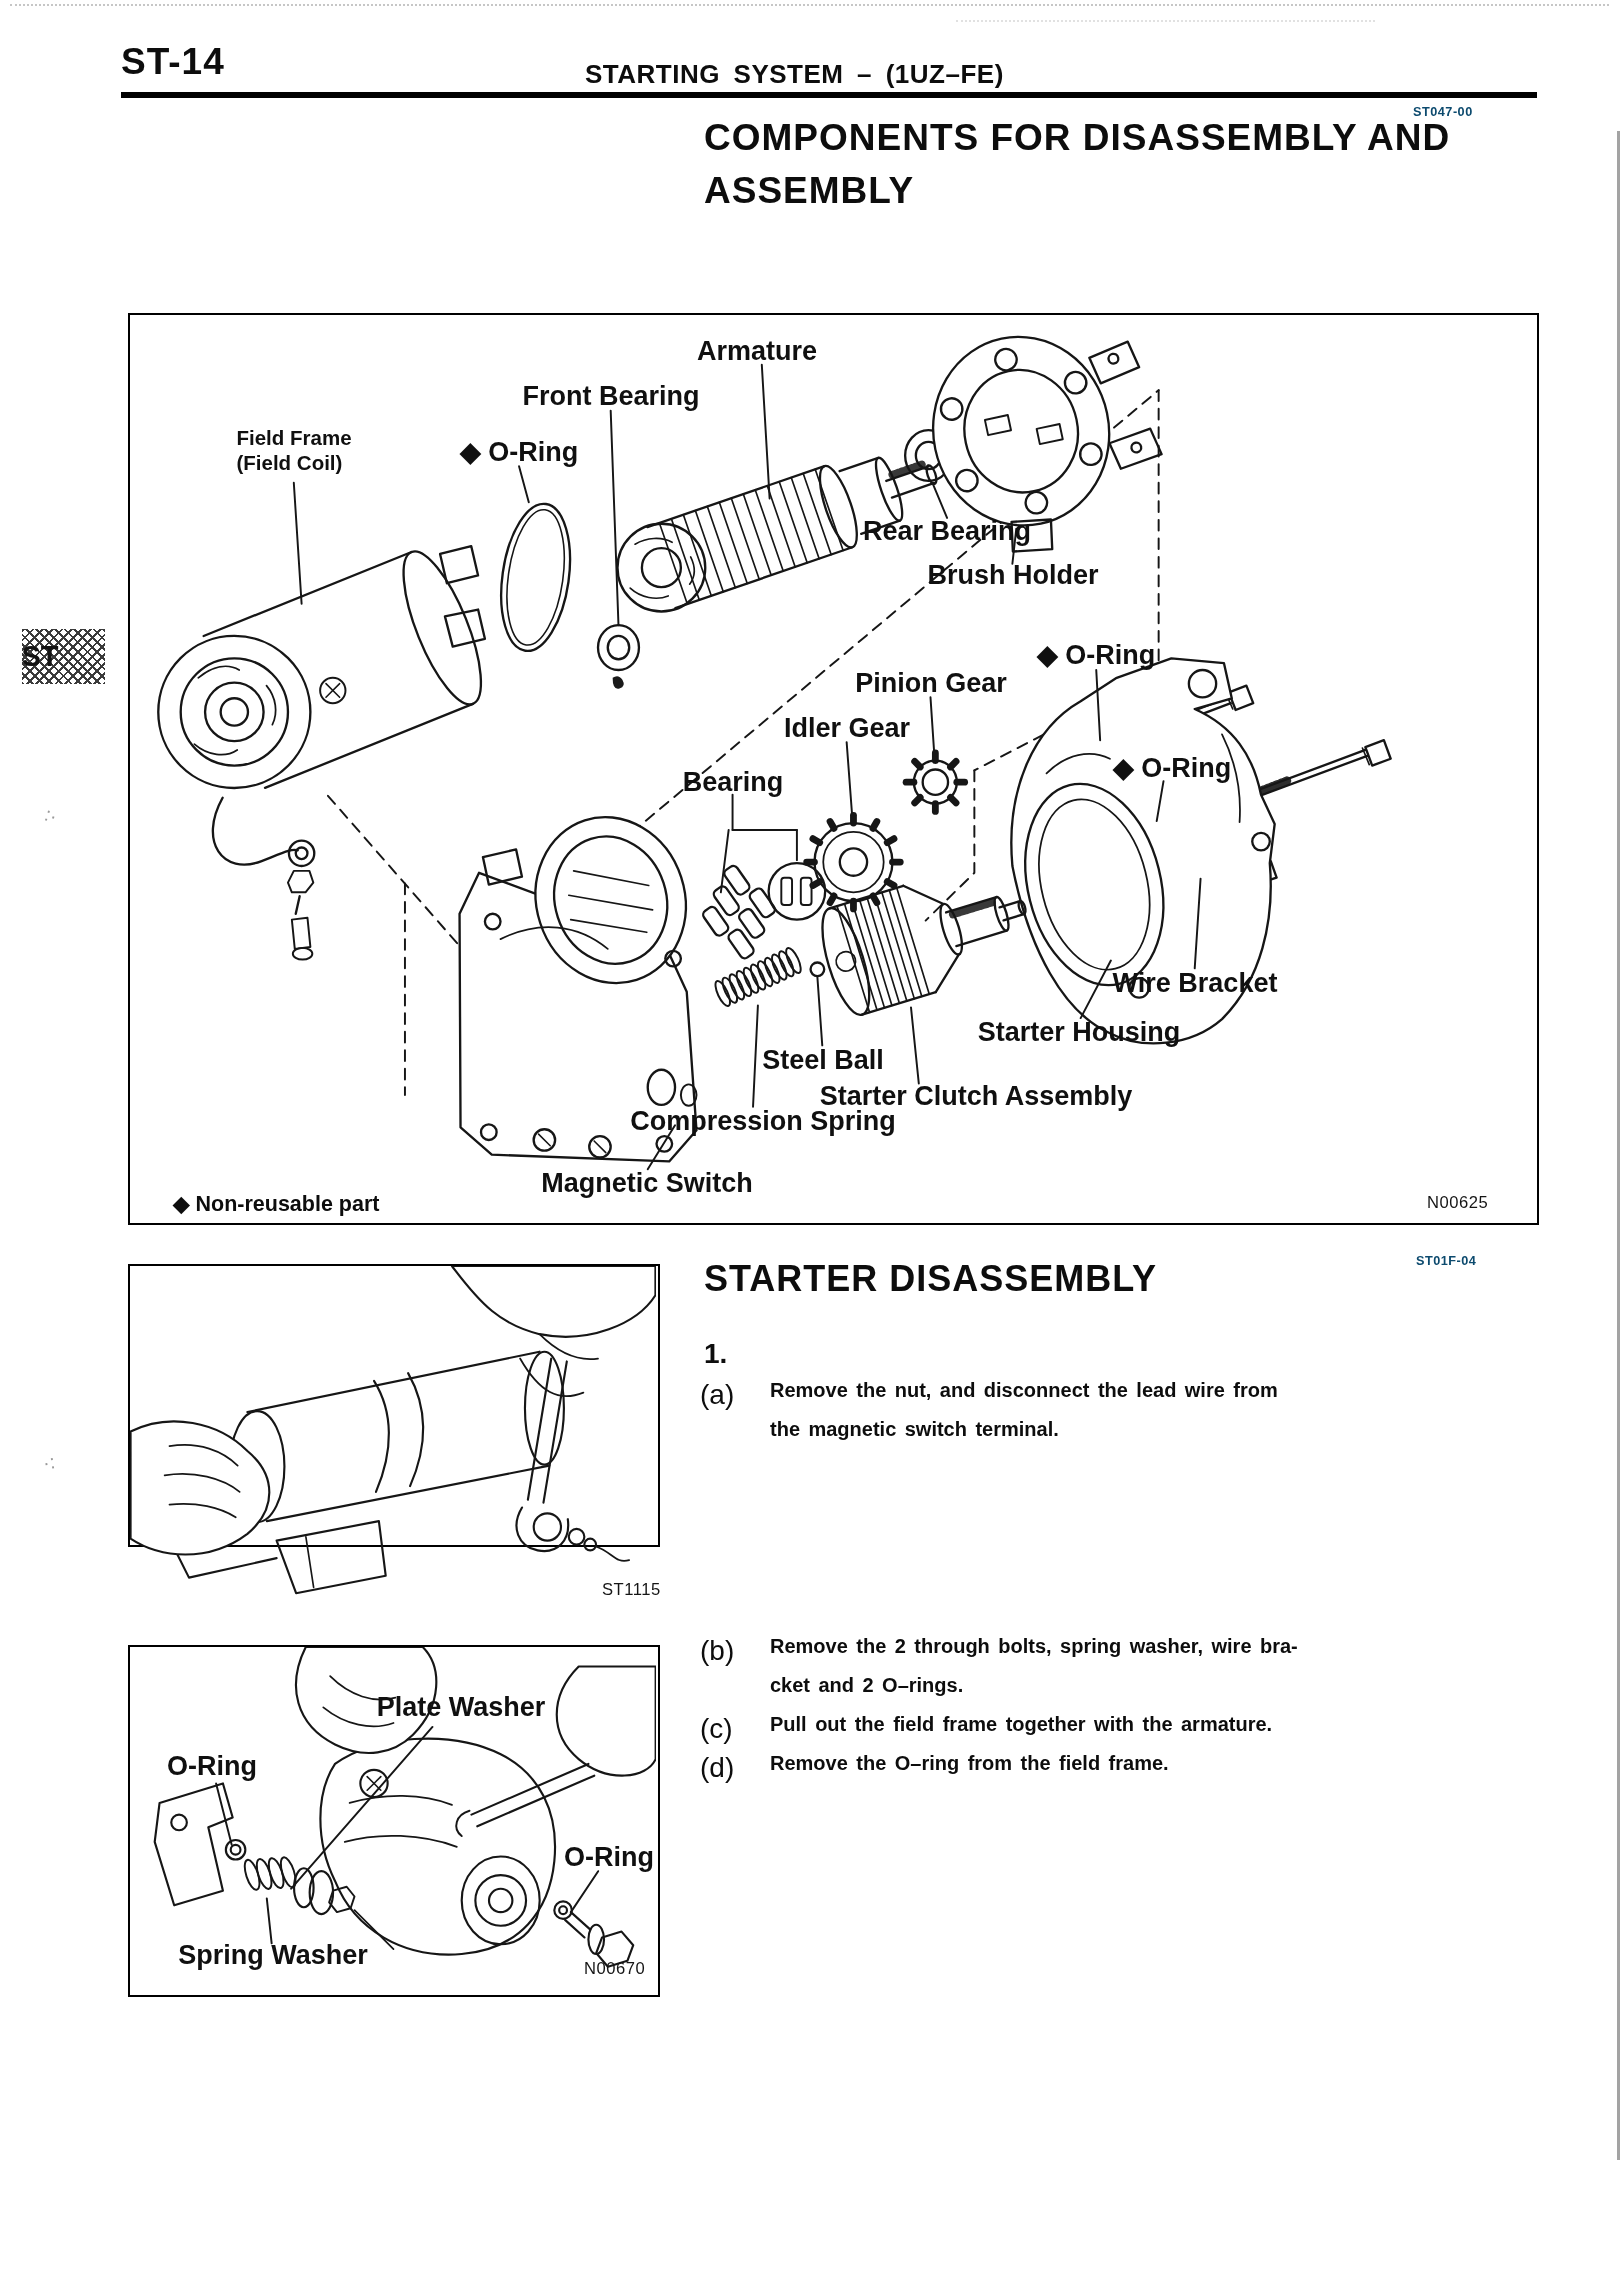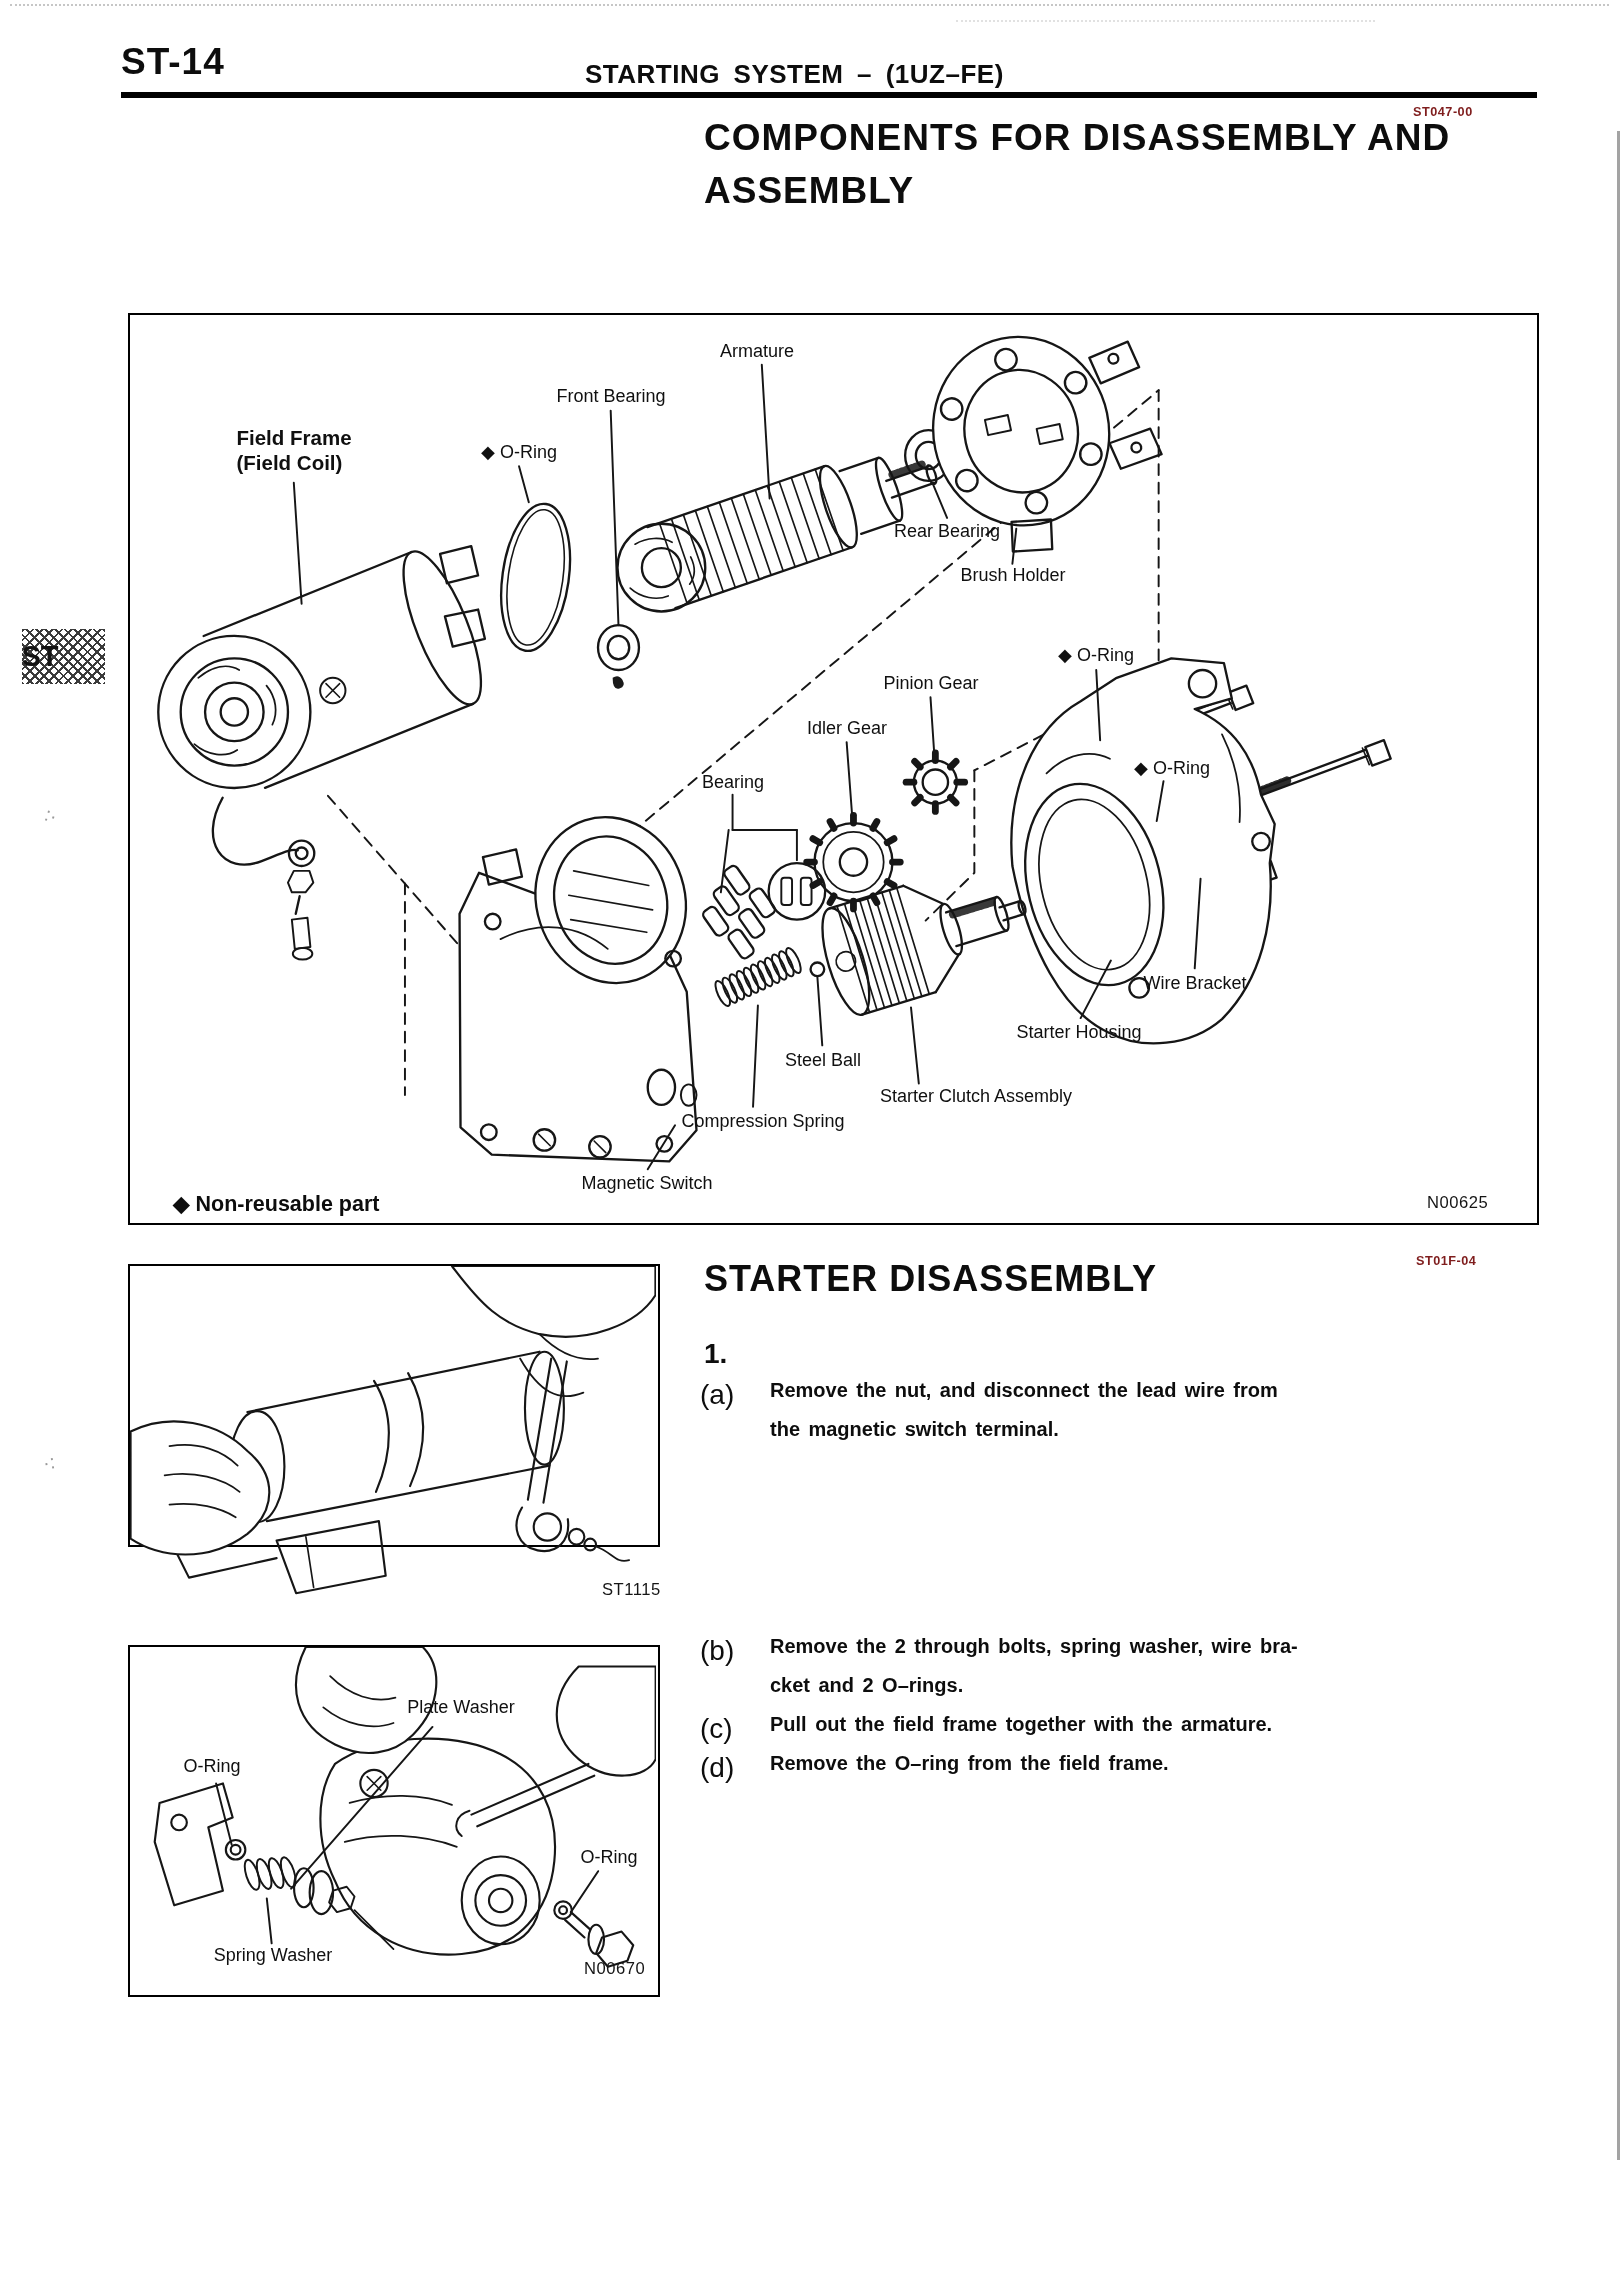--- a/index.html
+++ b/index.html
@@ -4,25 +4,25 @@
 <style>
   *{margin:0;padding:0;box-sizing:border-box}
   html,body{background:#e8e8e8}
   body{font-family:"Liberation Sans",sans-serif;color:#0d0d0d}
   #page{position:relative;width:1623px;height:2278px;background:#ffffff;overflow:hidden}
   .abs{position:absolute}
   .ctr{transform:translate(-50%,-50%);white-space:nowrap;text-align:center}
   .pagecode{font-size:37px;font-weight:700;letter-spacing:1px}
   .hdrtitle{font-size:26px;font-weight:700;letter-spacing:0.5px;word-spacing:5.9px}
   .rule{background:#000}
-  .seccode{font-size:12.7px;font-weight:700;letter-spacing:0.5px;color:#7f1d1d}
+  .seccode{font-size:12.7px;font-weight:700;letter-spacing:0.5px;color:#0c4a6e}
   .bigtitle{font-size:37px;font-weight:700;letter-spacing:1px}
   .h2title{font-size:36px;font-weight:700;letter-spacing:1px}
   .figbox{border:2.9px solid #000;background:#fff}
-  .lbl{font-size:18px;font-weight:400;white-space:nowrap;color:#101010}
+  .lbl{font-size:27px;font-weight:700;white-space:nowrap;color:#101010}
   .lbl2{font-size:20.5px;font-weight:700;white-space:nowrap;text-align:left;color:#101010;line-height:25px}
   .figcode{font-size:16.6px;font-weight:400;letter-spacing:0.5px;color:#151515}
   .stepnum{font-size:28px;font-weight:700}
   .steptitle{font-size:28px;font-weight:700;letter-spacing:0.3px}
   .sublabel{font-size:28px;font-weight:400}
   .body-line{font-size:20px;font-weight:700;word-spacing:2.9px;white-space:nowrap}
   .legend{font-size:21.5px;font-weight:700;white-space:nowrap}
   .sidetab{
     background:
       repeating-linear-gradient(45deg,#2b2b2b 0 2px,transparent 2px 6.8px),

